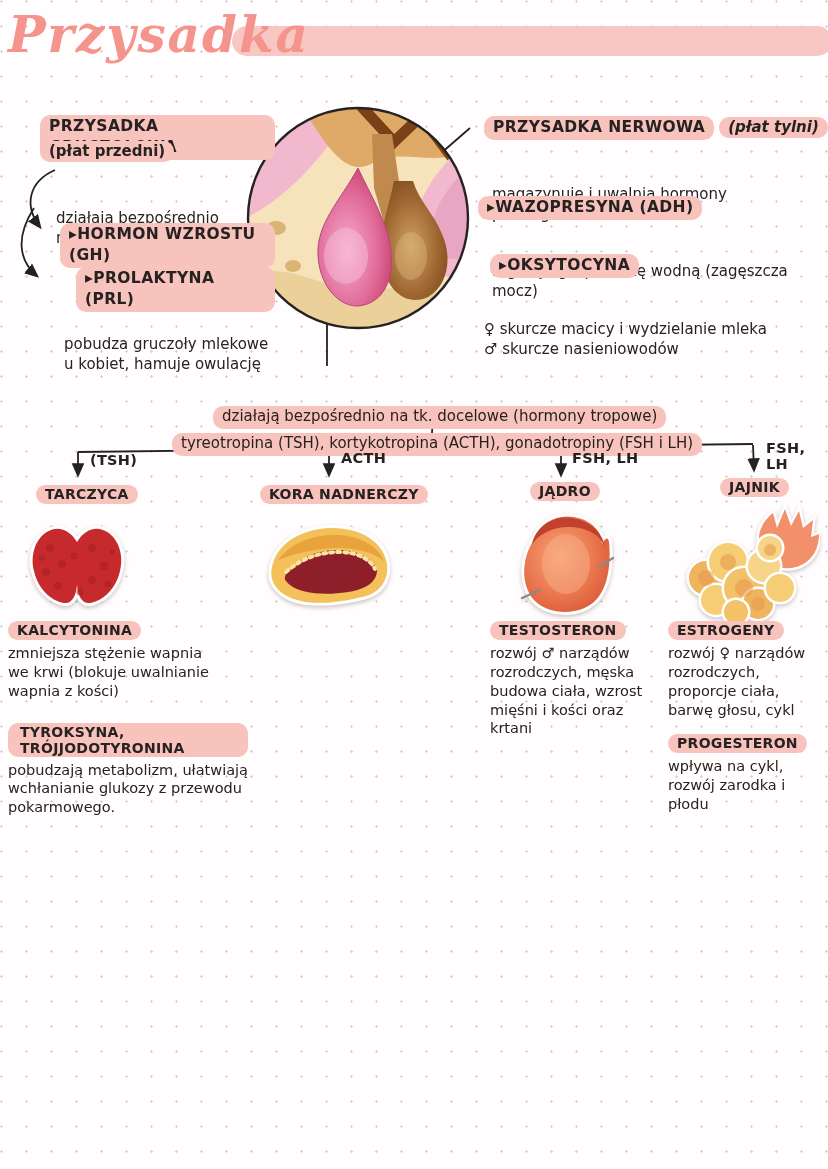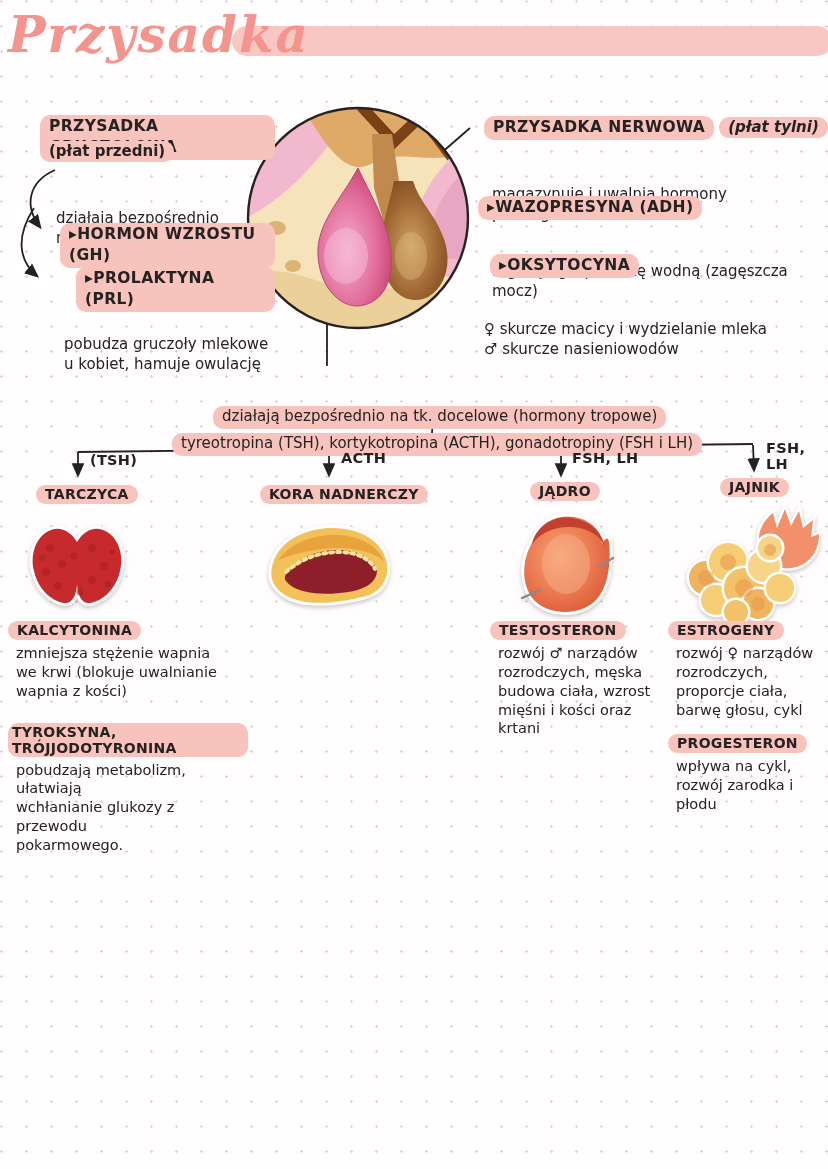--- a/index.html
+++ b/index.html
@@ -17,21 +17,21 @@
   }
   .topbar{
     background:#f9c7c3;height:30px;border-radius:16px;
   }
   .pill{
     display:inline-block;background:#f8c3bc;border-radius:10px;
     padding:1px 9px 2px 9px;
   }
   .hblock{font-weight:700;font-size:15.5px;letter-spacing:.4px;line-height:1.35;}
   .sub{font-weight:700;font-size:15px;}
-  .body{font-size:14.5px;line-height:1.3;white-space:pre-line;margin-left:8px;}
+  .body{font-size:14.5px;line-height:1.3;white-space:pre-line;}
   .body15{font-size:15px;line-height:1.32;white-space:pre-line;margin-top:40px;}
   .colhead{font-weight:700;font-size:14px;letter-spacing:.3px;}
   .branchlabel{font-weight:700;font-size:14.5px;letter-spacing:.3px;}
   .mb4{margin-bottom:4px;}
   svg{display:block;}
   .sticker{filter:drop-shadow(0 2px 2px rgba(80,50,50,.28));}
   .arrows{pointer-events:none;}
 </style>
 </head>
 <body>
@@ -209,21 +209,21 @@
       <circle cx="86" cy="110" r="7"></circle>
         <circle cx="56" cy="68" r="8"></circle>
     </g>
   </svg>
 
   <div class="abs" style="left:8px;top:620px;width:240px;">
     <div class="mb4"><span class="pill colhead">KALCYTONINA</span></div>
     <div class="body">zmniejsza stężenie wapnia
 we krwi (blokuje uwalnianie
 wapnia z kości)</div>
-    <div style="margin-top:22px;" class="mb4"><span class="pill colhead" style="padding:1px 4px;">TYROKSYNA, TRÓJJODOTYRONINA</span></div>
+    <div style="margin-top:22px;" class="mb4"><span class="pill colhead" style="padding:1px 12px;">TYROKSYNA, TRÓJJODOTYRONINA</span></div>
     <div class="body">pobudzają metabolizm, ułatwiają
 wchłanianie glukozy z przewodu
 pokarmowego.</div>
   </div>
 
 
   <div class="abs" style="left:668px;top:620px;width:160px;">
     <div class="mb4"><span class="pill colhead">ESTROGENY</span></div>
     <div class="body">rozwój ♀ narządów
 rozrodczych,

